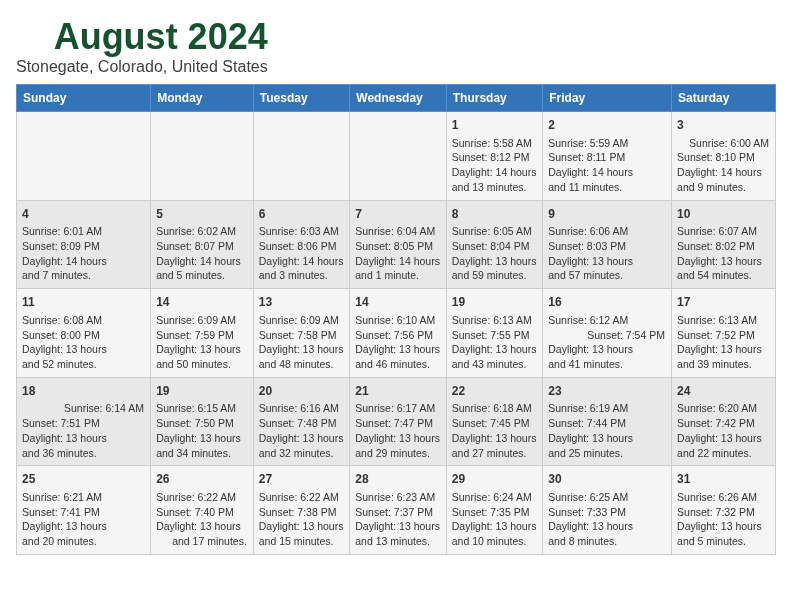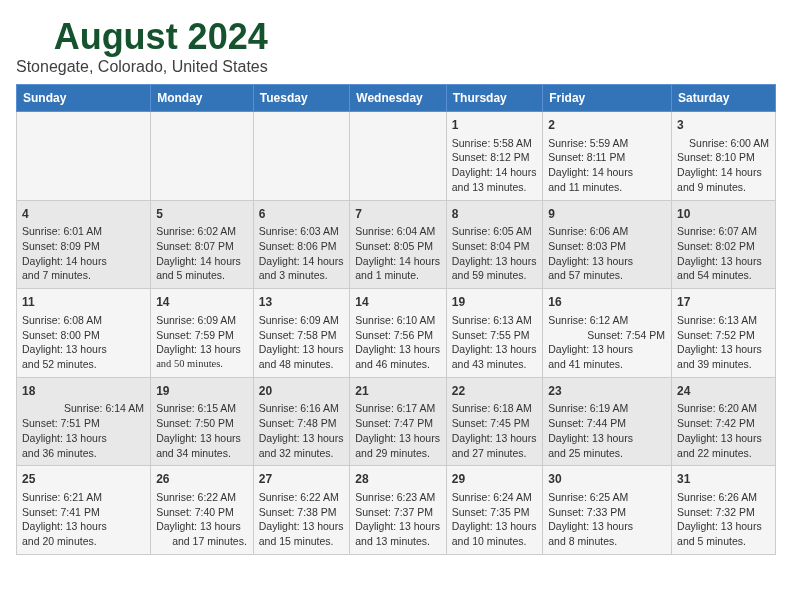--- a/index.html
+++ b/index.html
@@ -202,21 +202,21 @@
           <span style="display: block;">Sunrise: 6:08 AM</span>
           <span style="display: block;">Sunset: 8:00 PM</span>
           <span style="display: block;">Daylight: 13 hours</span>
           <span style="display: block;">and 52 minutes.</span>
         </td>
         <td>
           <span class="day-number">14</span>
           <span style="display: block;">Sunrise: 6:09 AM</span>
           <span style="display: block;">Sunset: 7:59 PM</span>
           <span style="display: block;">Daylight: 13 hours</span>
-          <span style="display: block; font-family: Liberation Serif, serif;">and 50 minutes.</span>
+          <span style="display: block;">and 50 minutes.</span>
         </td>
         <td>
           <span class="day-number">13</span>
           <span style="display: block;">Sunrise: 6:09 AM</span>
           <span style="display: block;">Sunset: 7:58 PM</span>
           <span style="display: block;">Daylight: 13 hours</span>
           <span style="display: block;">and 48 minutes.</span>
         </td>
         <td>
           <span class="day-number">14</span>

